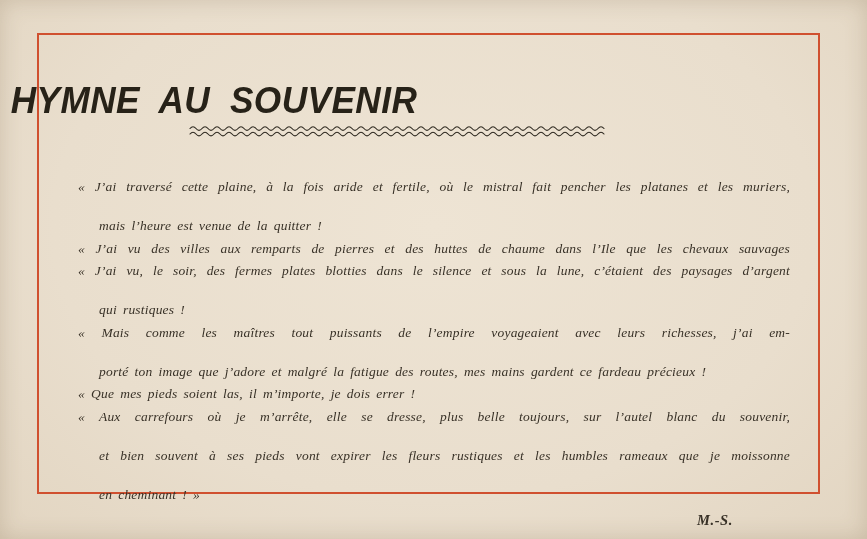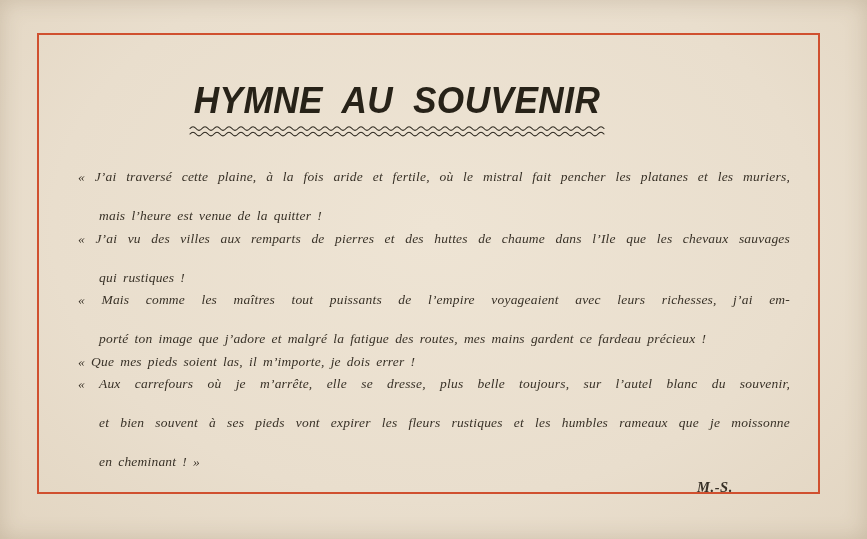--- a/index.html
+++ b/index.html
@@ -12,33 +12,33 @@
     position:relative;width:867px;height:539px;
     background:radial-gradient(ellipse at 50% 42%, #eee4d4 0%, #e9decd 62%, #e2d5c1 100%);
     box-shadow:inset 0 0 22px rgba(110,85,55,0.22);
   }
   .frame{
     position:absolute;left:37px;top:33px;width:779px;height:457px;
     border:2.5px solid #d0502f;
     pointer-events:none;
   }
   .title-wrap{
-    position:absolute;top:82px;left:0;width:795px;text-align:center;
+    position:absolute;top:82px;left:0;width:795px;text-align:left;
   }
   h1{
     margin:0;display:inline-block;
     font-family:"Liberation Sans", sans-serif;
     font-style:italic;font-weight:bold;
     font-size:37px;line-height:1.05;letter-spacing:0.5px;word-spacing:10px;
     color:#272218;
     transform:scaleX(0.95);
   }
   .squiggle{display:block;margin:3px auto 0 auto;}
   .body{
-    position:absolute;left:78px;top:167px;width:712px;
+    position:absolute;left:78px;top:177px;width:712px;
     font-style:italic;
     font-size:13.5px;line-height:19px;letter-spacing:0.2px;
     color:#383127;
   }
   .para{margin:0 0 3.5px 0;}
   .pline{display:block;word-spacing:2.5px;}
   .pline.cont{padding-left:21px;margin-top:20px;}
   .pline.j{text-align:justify;text-align-last:justify;word-spacing:2px;}
   .signature{
     margin-top:7px;padding-right:57px;
@@ -65,20 +65,21 @@
     <p class="para">
       <span class="pline j">« J’ai traversé cette plaine, à la fois aride et fertile, où le mistral fait pencher les platanes et les muriers,</span>
       <span class="pline cont">mais l’heure est venue de la quitter !</span>
     </p>
 
     <p class="para">
       <span class="pline j">« J’ai vu des villes aux remparts de pierres et des huttes de chaume dans l’Ile que les chevaux sauvages</span>
     </p>
 
     <p class="para">
+      <span class="pline j">« J’ai vu, le soir, des fermes plates blotties dans le silence et sous la lune, c’étaient des paysages d’argent</span>
       <span class="pline cont">qui rustiques !</span>
     </p>
 
 
     <p class="para">
       <span class="pline j">« Mais comme les maîtres tout puissants de l’empire voyageaient avec leurs richesses, j’ai em-</span>
       <span class="pline cont">porté ton image que j’adore et malgré la fatigue des routes, mes mains gardent ce fardeau précieux !</span>
     </p>
 
     <p class="para">

